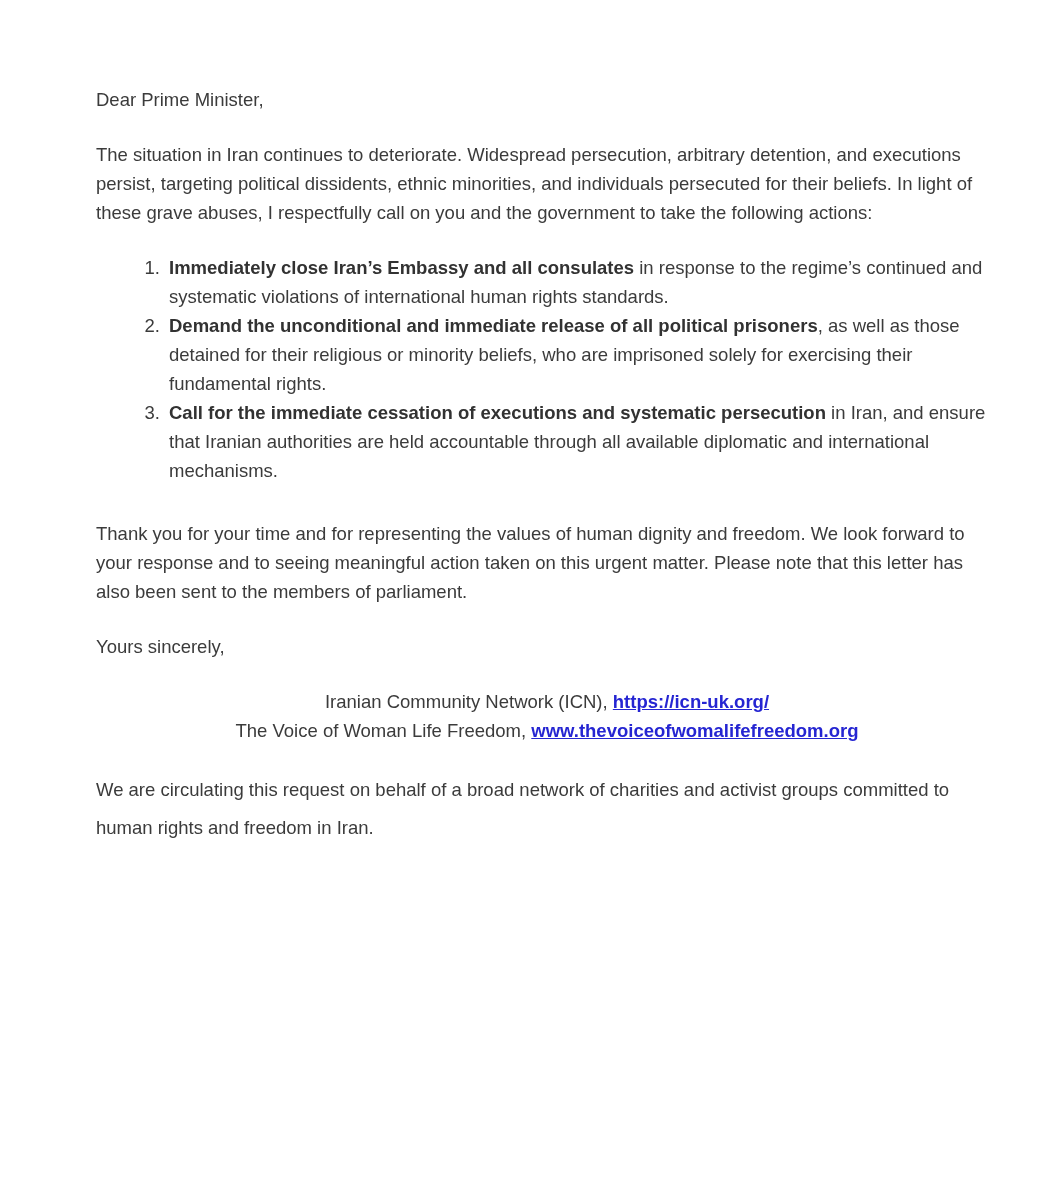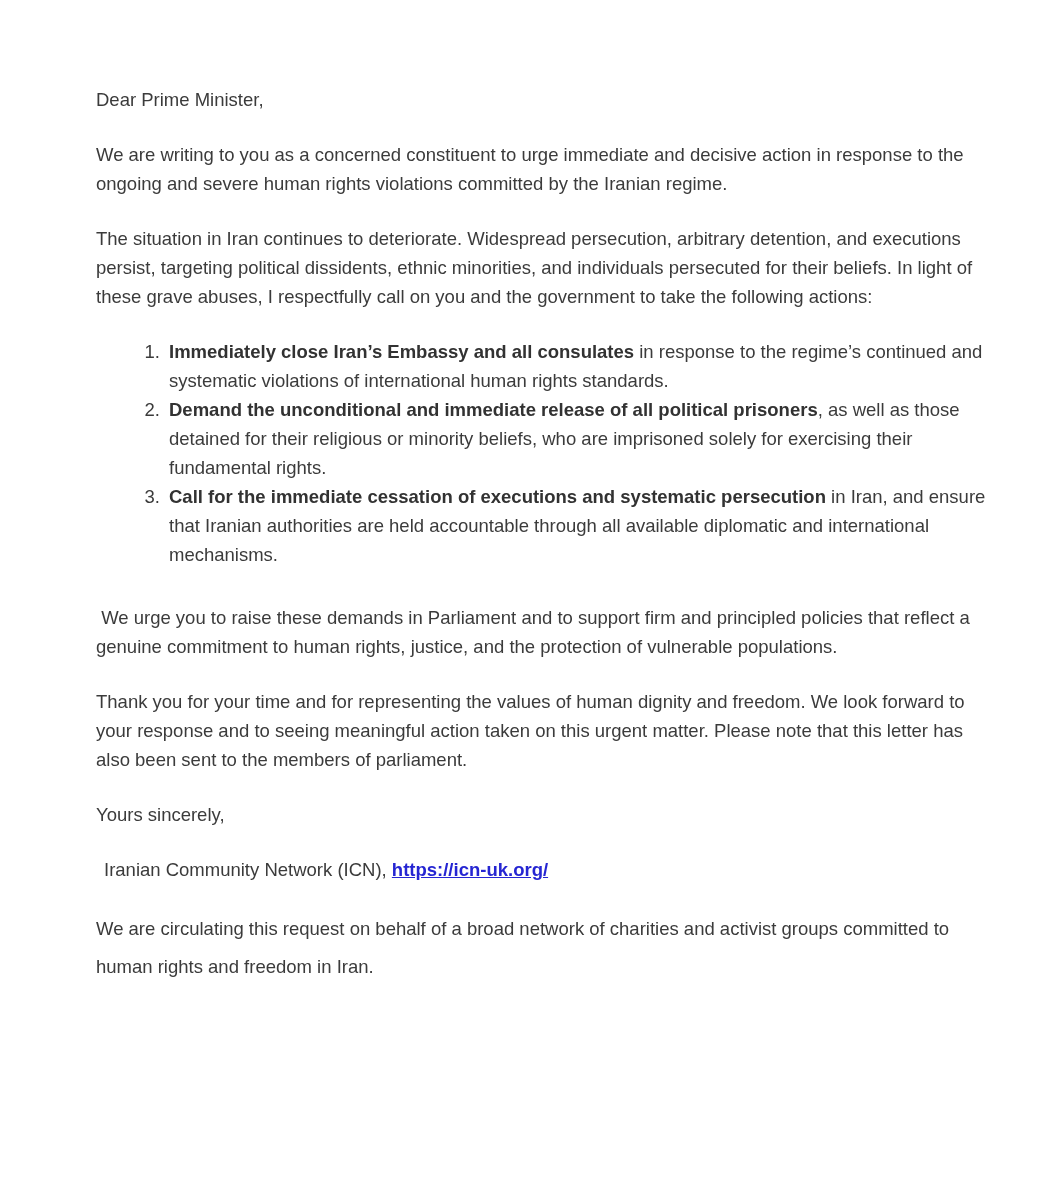--- a/index.html
+++ b/index.html
@@ -23,53 +23,54 @@
   }
   .demands li { padding-left: 4px; }
   .b-run { font-weight: 700; color: #323232; }
   .link {
     color: #2525d2;
     font-weight: 700;
     text-decoration: underline;
     cursor: pointer;
   }
   .sig-block { margin: 0 0 26px 0; }
-  .sig-line { margin: 8px; }
+  .sig-line { margin: 0; text-align: center; }
   .postscript { margin: 0; line-height: 38px; }
 </style>
 </head>
 <body>
 
 <div class="page">
 
   <p class="para">Dear Prime Minister,</p>
 
-  <p class="para">We are writing to you as a concerned constituent to urge immediate and decisive action in response to the ongoing and severe human rights violations committed by the Iranian regime.</p>
 
   <p class="para">The situation in Iran continues to deteriorate. Widespread persecution, arbitrary detention, and executions persist, targeting political dissidents, ethnic minorities, and individuals persecuted for their beliefs. In light of these grave abuses, I respectfully call on you and the government to take the following actions:</p>
 
   <ol class="demands">
     <li>
       <span class="b-run">Immediately close Iran’s Embassy and all consulates</span><span> in response to the regime’s continued and systematic violations of international human rights standards.</span>
     </li>
     <li>
       <span class="b-run">Demand the unconditional and immediate release of all political prisoners</span><span>, as well as those detained for their religious or minority beliefs, who are imprisoned solely for exercising their fundamental rights.</span>
     </li>
     <li>
       <span class="b-run">Call for the immediate cessation of executions and systematic persecution</span><span> in Iran, and ensure that Iranian authorities are held accountable through all available diplomatic and international mechanisms.</span>
     </li>
   </ol>
 
-  <p class="para pre"> We urge you to raise these demands in Parliament and to support firm and principled policies that reflect a genuine commitment to human rights, justice, and the protection of vulnerable populations.</p>
 
   <p class="para">Thank you for your time and for representing the values of human dignity and freedom. We look forward to your response and to seeing meaningful action taken on this urgent matter. Please note that this letter has also been sent to the members of parliament.</p>
 
   <p class="para">Yours sincerely,</p>
 
   <div class="sig-block">
     <p class="sig-line">
       <span>Iranian Community Network (ICN)</span><span>, </span><a class="link">https://icn-uk.org/</a>
     </p>
+    <p class="sig-line">
+      <span>The Voice of Woman Life Freedom</span><span>, </span><a class="link">www.thevoiceofwomalifefreedom.org</a>
+    </p>
   </div>
 
   <p class="postscript">We are circulating this request on behalf of a broad network of charities and activist groups committed to human rights and freedom in Iran.</p>
 
 </div>
 
 </body></html>

